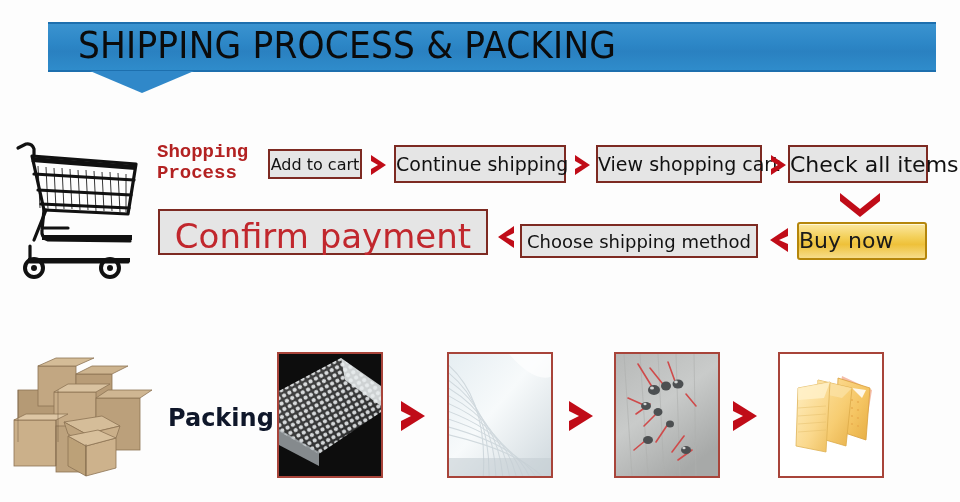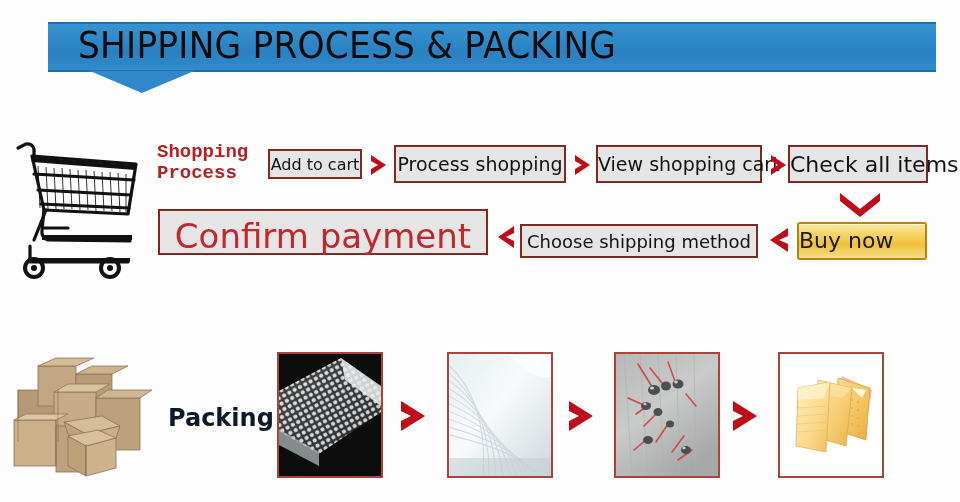--- a/index.html
+++ b/index.html
@@ -209,21 +209,21 @@
 <div class="pbox" id="box-add">
   <span>Add to cart</span>
 </div>
 <div class="chev" style="left:368px; top:152px;">
   <svg width="24" height="26" viewBox="0 0 24 26">
       <path d="M3 3 L18 13 L3 23 L3 17 L10 13 L3 9 Z" fill="#c00c18"></path>
     </svg>
 </div>
 
 <div class="pbox" id="box-continue">
-  <span>Process shopping</span>
+  <span>Continue shipping</span>
 </div>
 <div class="chev" style="left:572px; top:152px;">
   <svg width="24" height="26" viewBox="0 0 24 26">
       <path d="M3 3 L18 13 L3 23 L3 17 L10 13 L3 9 Z" fill="#c00c18"></path>
     </svg>
 </div>
 
 <div class="pbox" id="box-view">
   <span>View shopping cart</span>
 </div>

